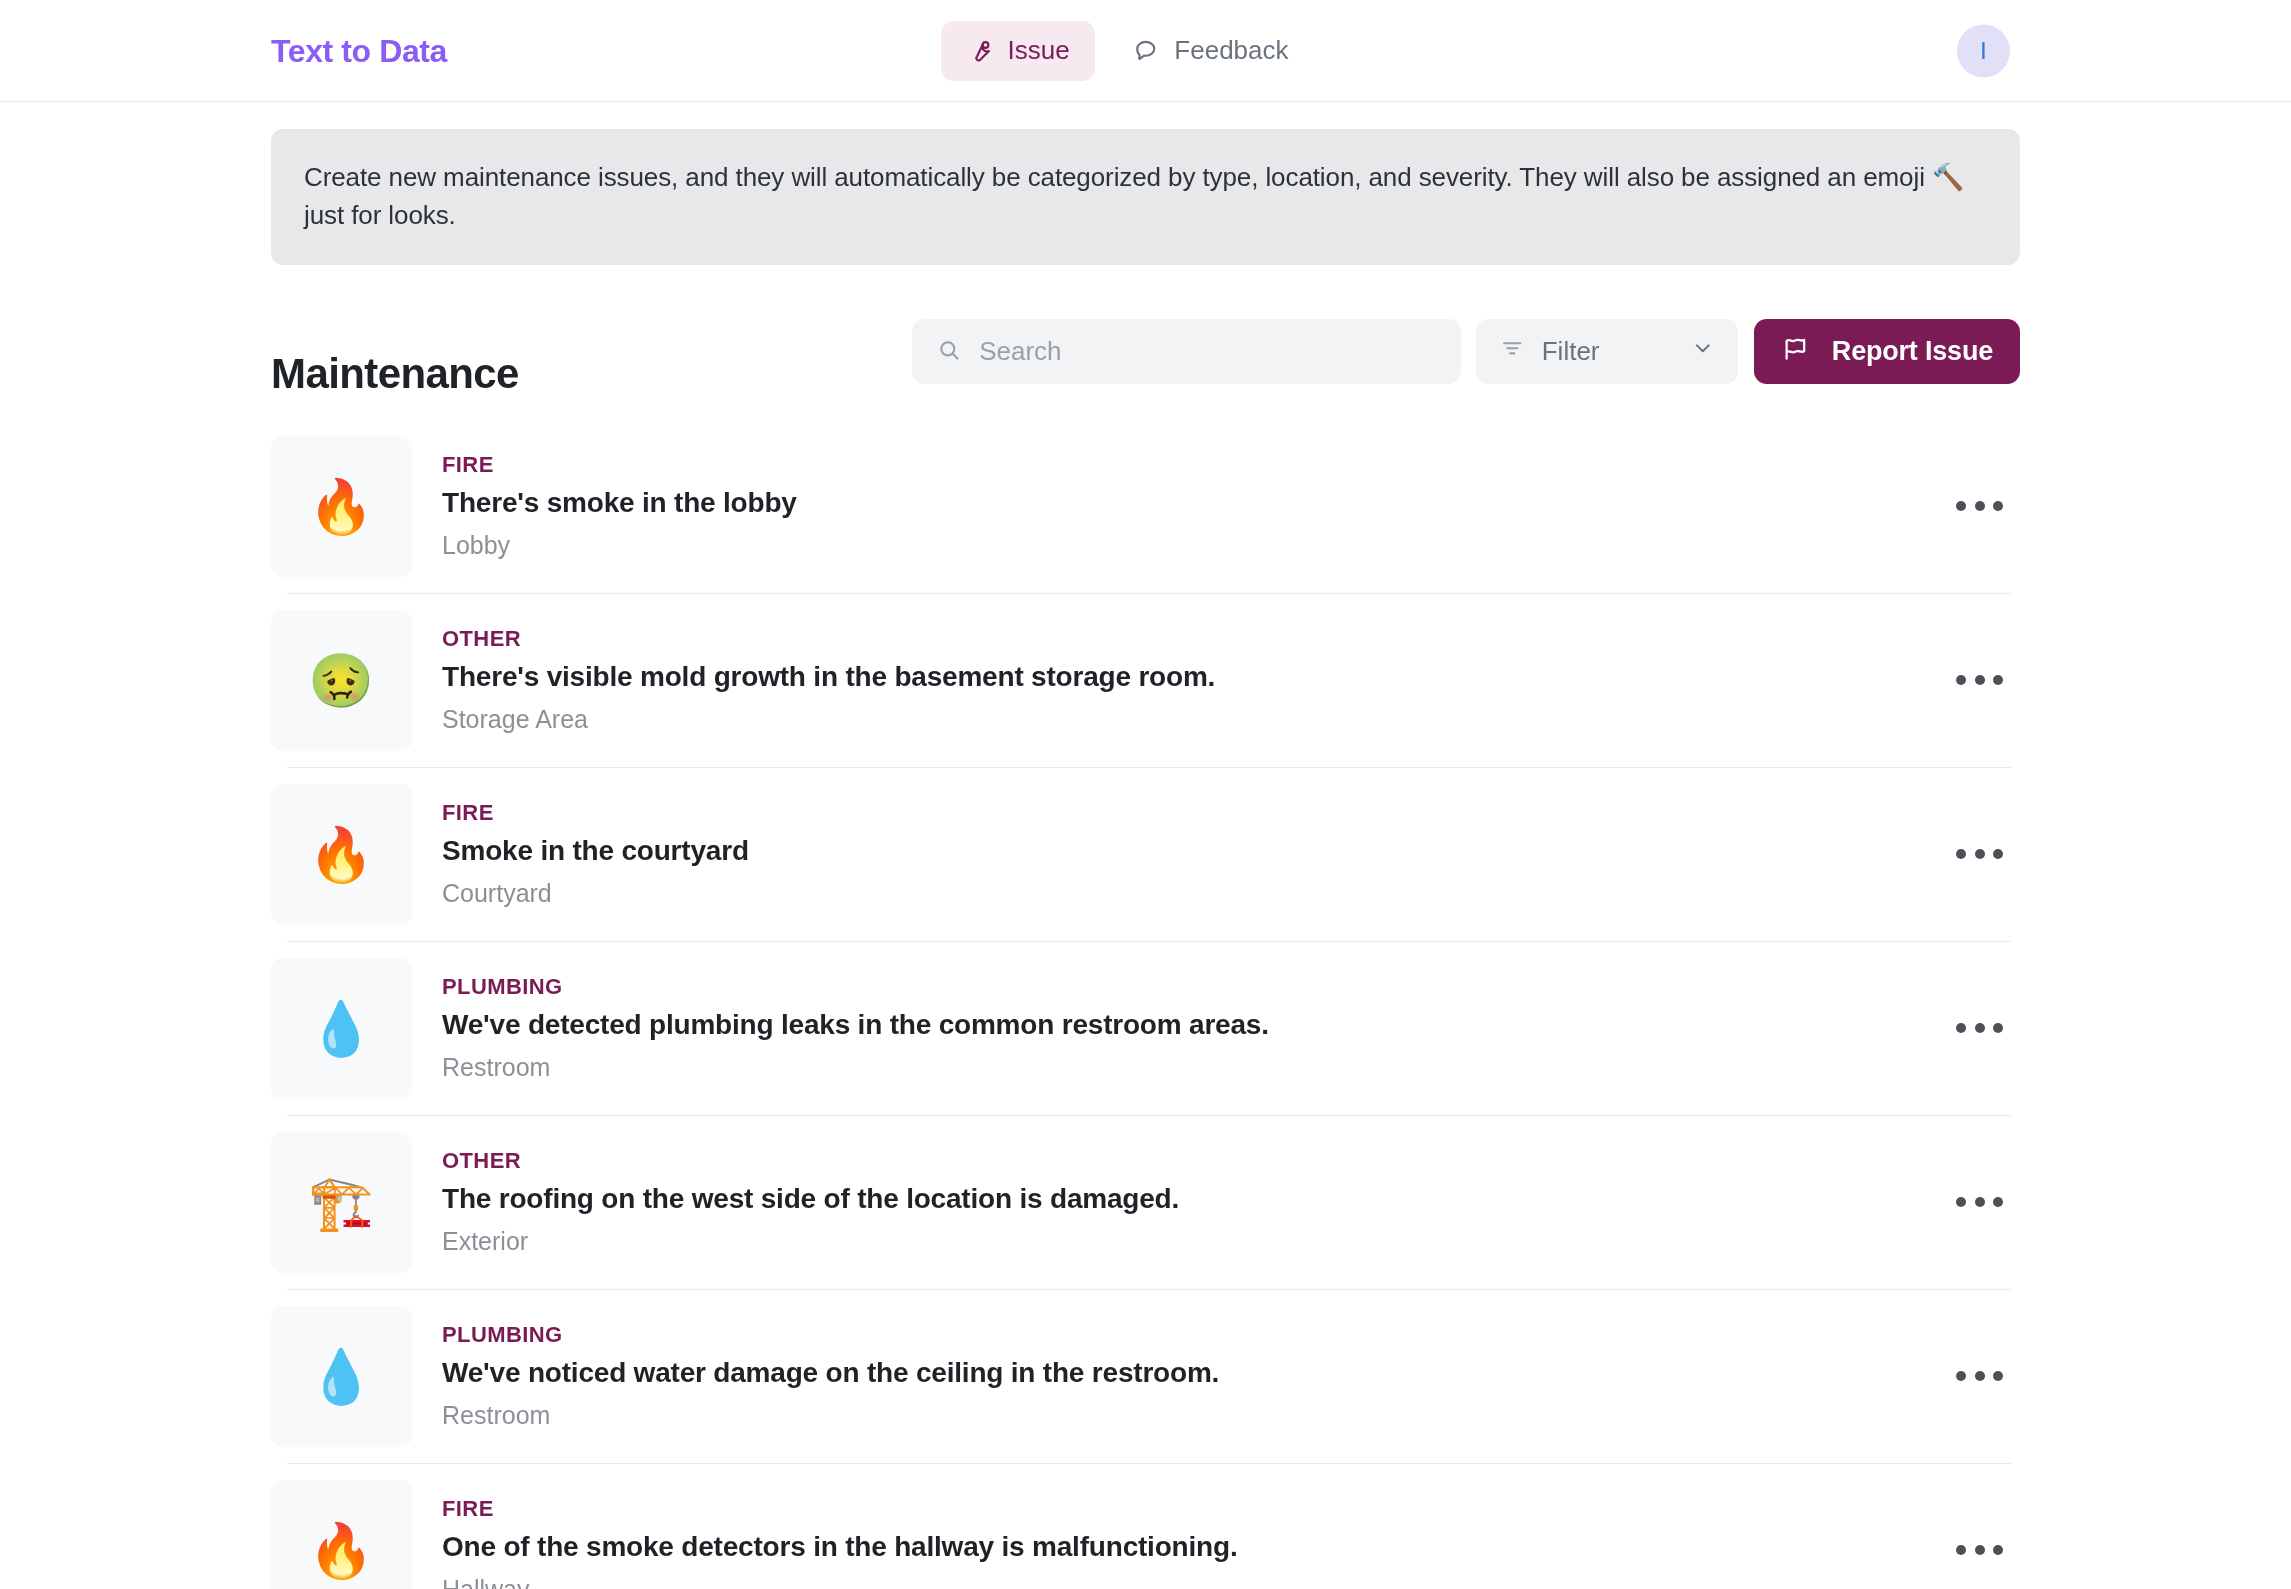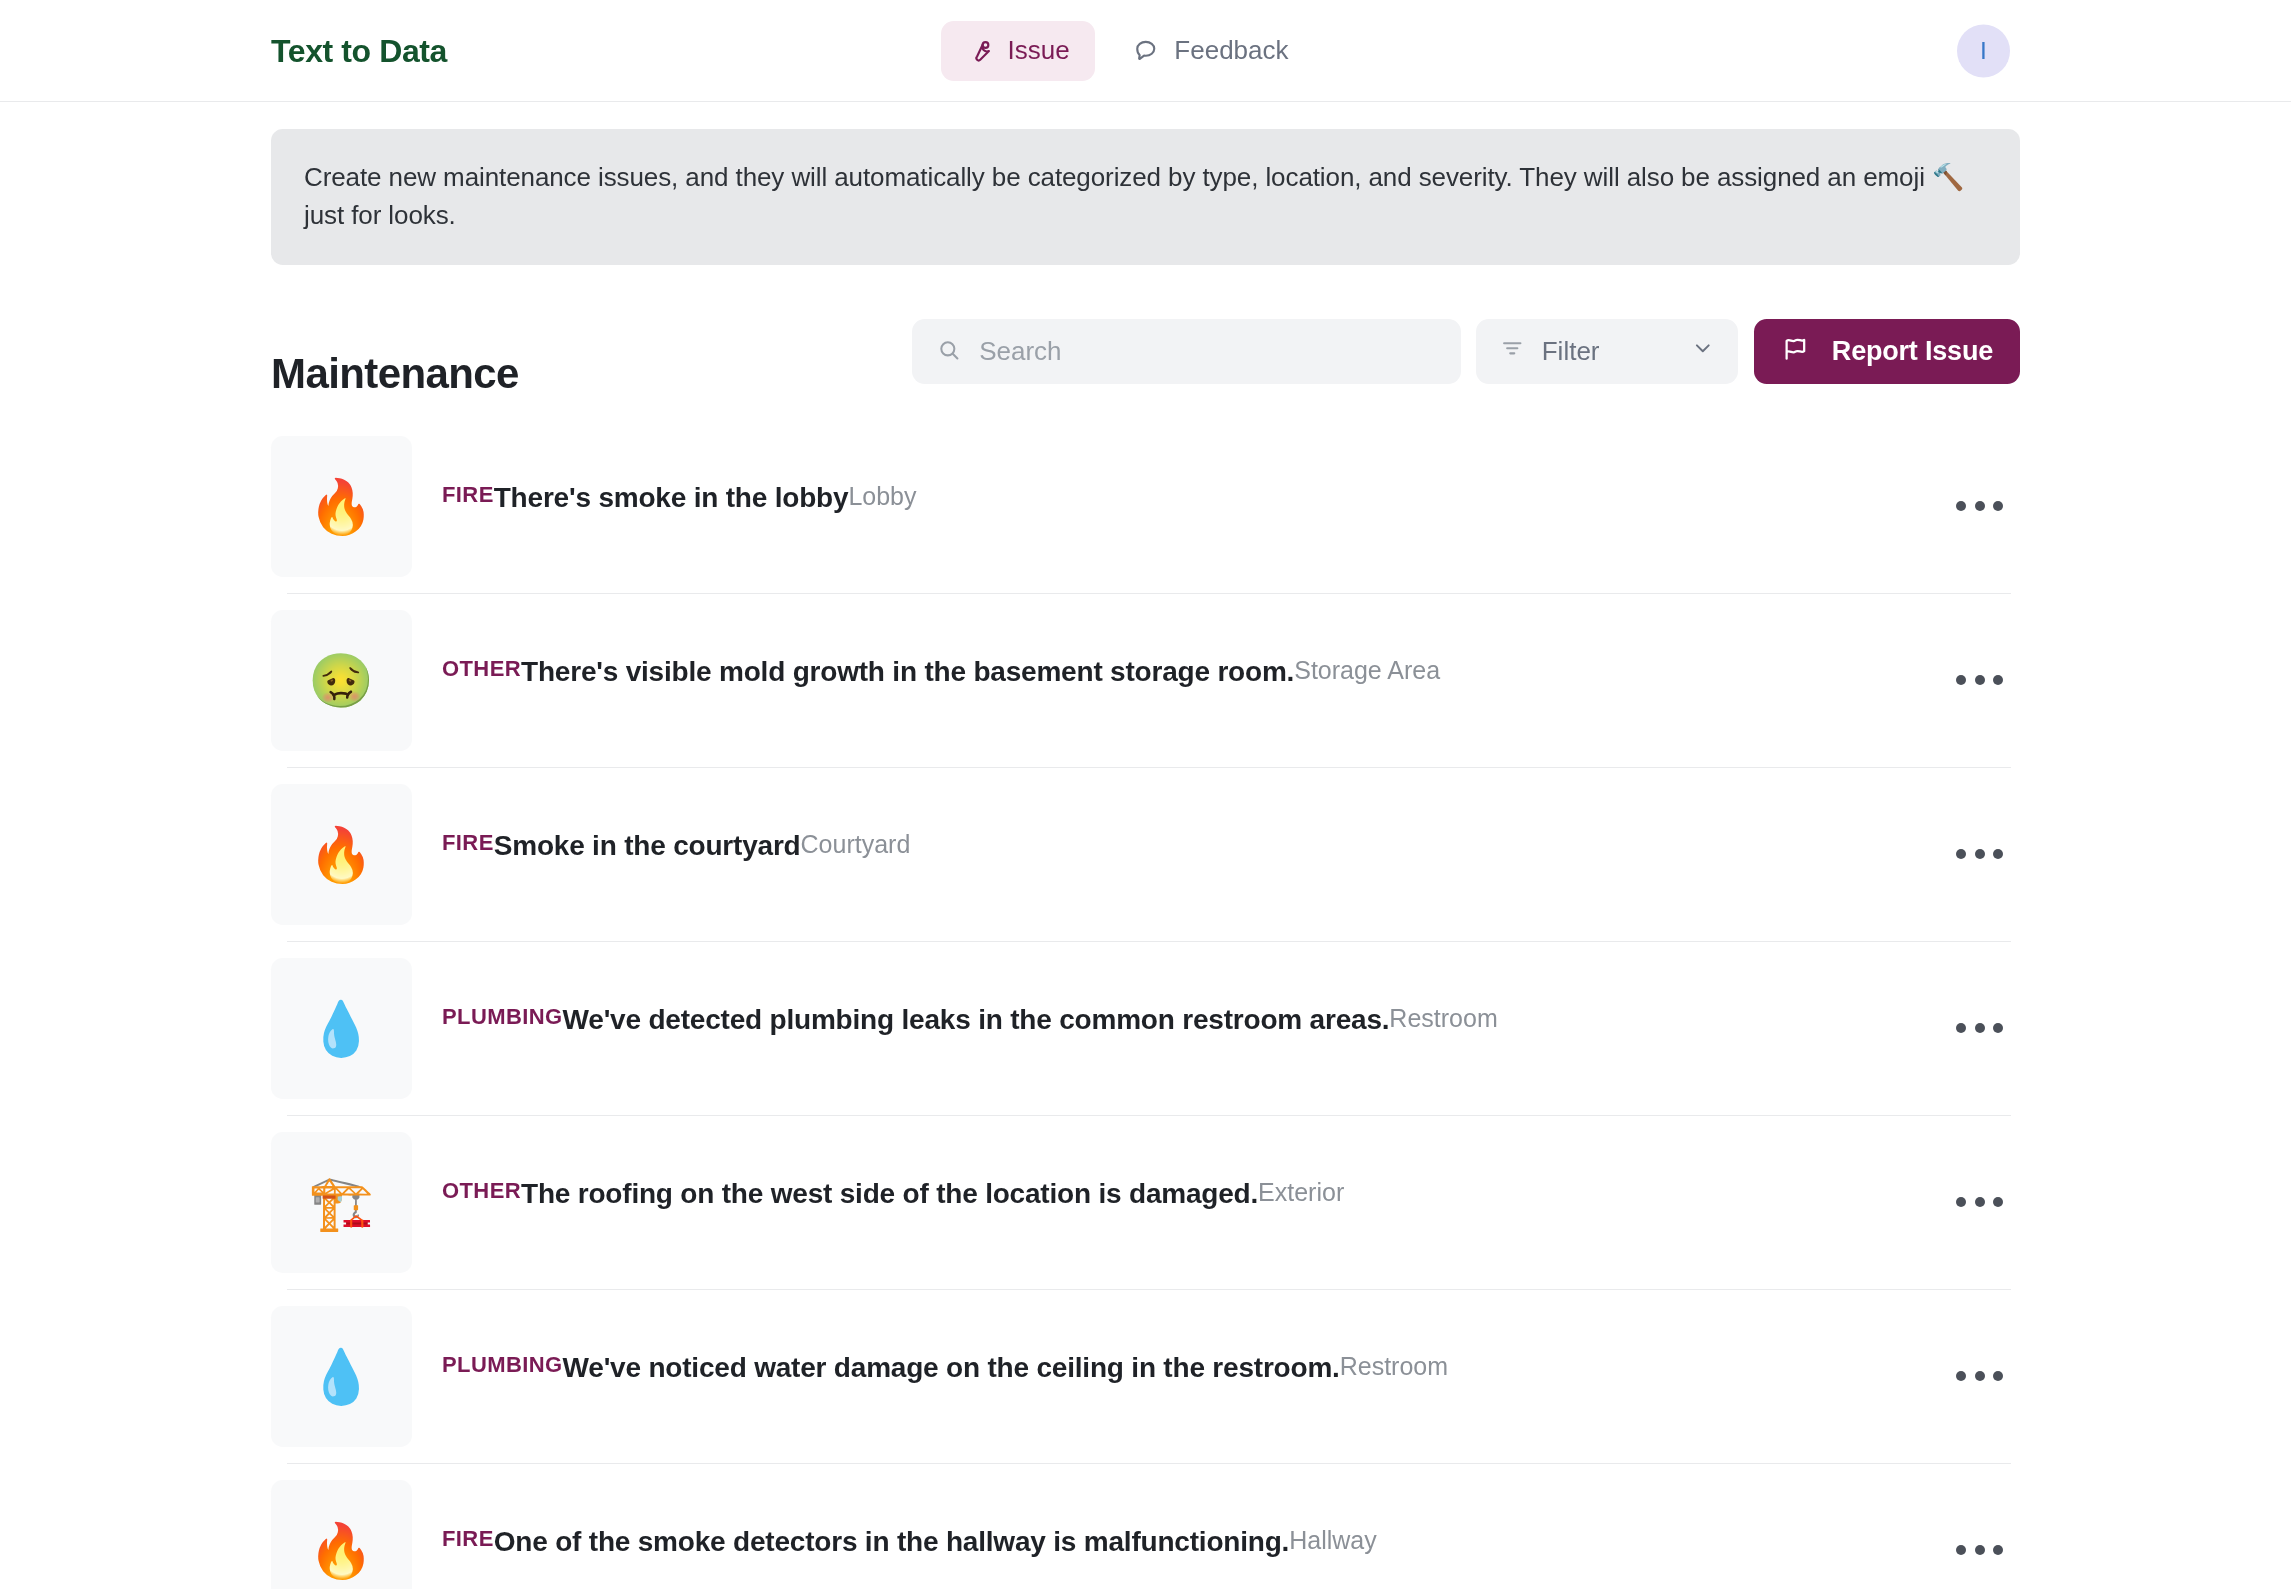--- a/index.html
+++ b/index.html
@@ -25,21 +25,21 @@
     box-sizing: border-box;
   }
   .brand {
     position: absolute;
     left: 271px;
     top: 50%;
     transform: translateY(-50%);
     font-size: 32px;
     font-weight: 700;
     letter-spacing: -0.4px;
-    color: #14532d;
+    color: #8b5cf6;
     white-space: nowrap;
   }
   .navtabs {
     position: absolute;
     left: 941px;
     top: 50%;
     transform: translateY(-50%);
     display: flex;
     align-items: center;
     gap: 12.7px;
@@ -209,21 +209,21 @@
     border-radius: 11.8px;
     display: flex;
     align-items: center;
     justify-content: center;
     font-size: 53px;
     line-height: 1;
   }
   .issue-body {
     margin-left: 30px;
     display: flex;
-    flex-direction: row;
+    flex-direction: column;
     justify-content: center;
     gap: 0;
   }
   .issue-category {
     font-size: 22px;
     font-weight: 700;
     color: #7a1b55;
     letter-spacing: 0.4px;
     line-height: 1;
     margin-bottom: 13.6px;

